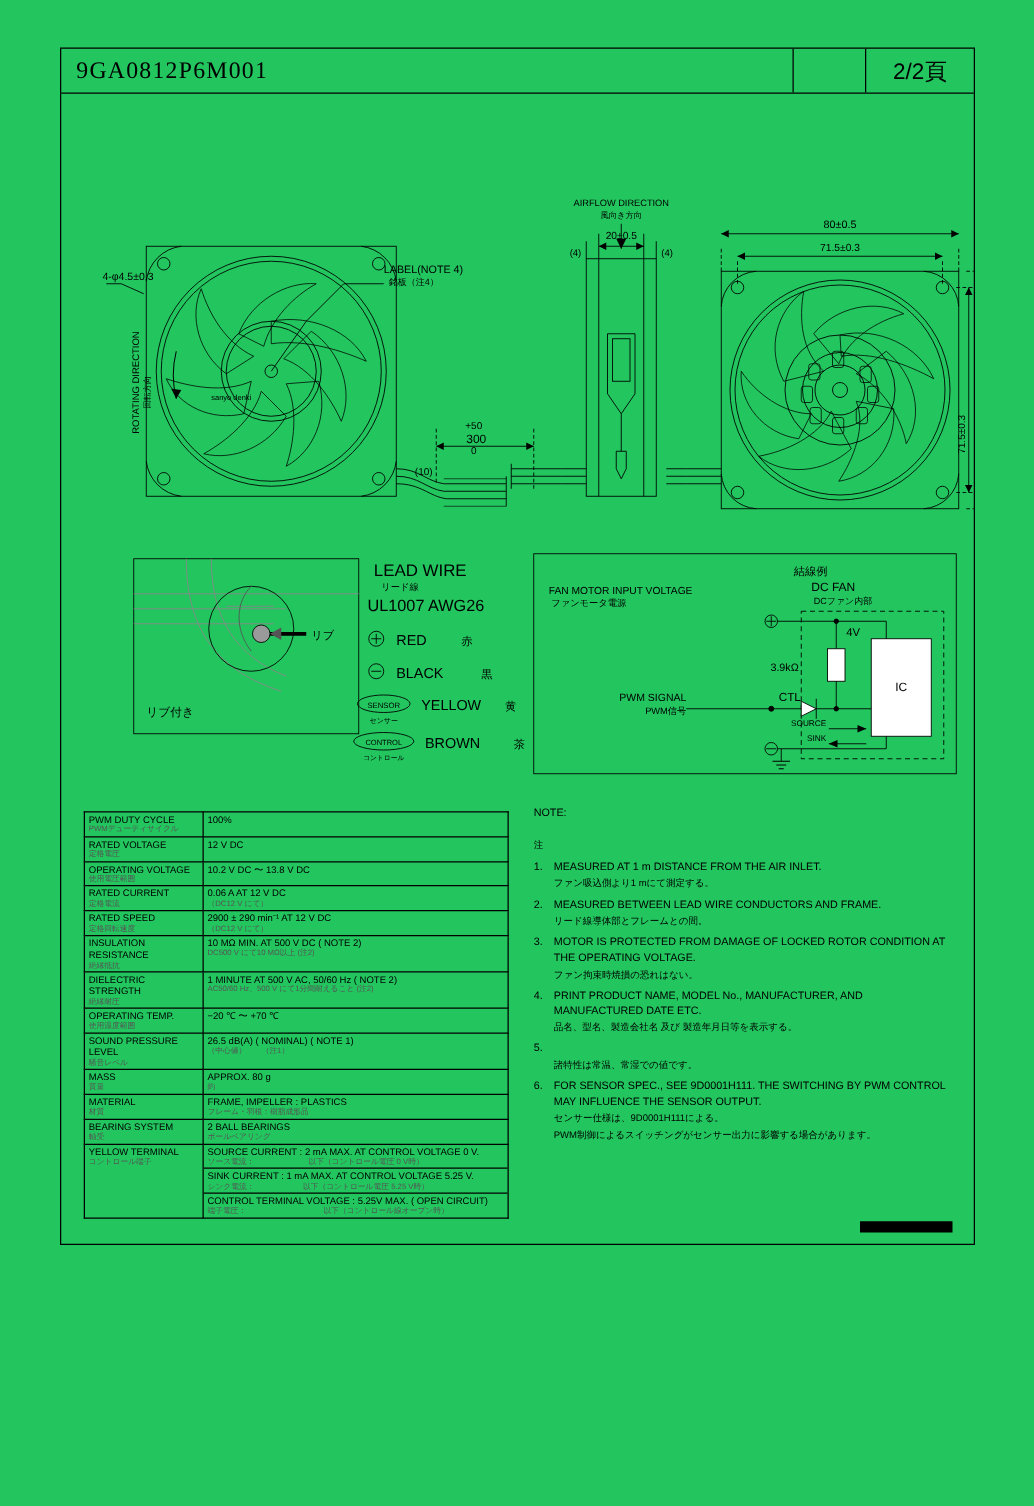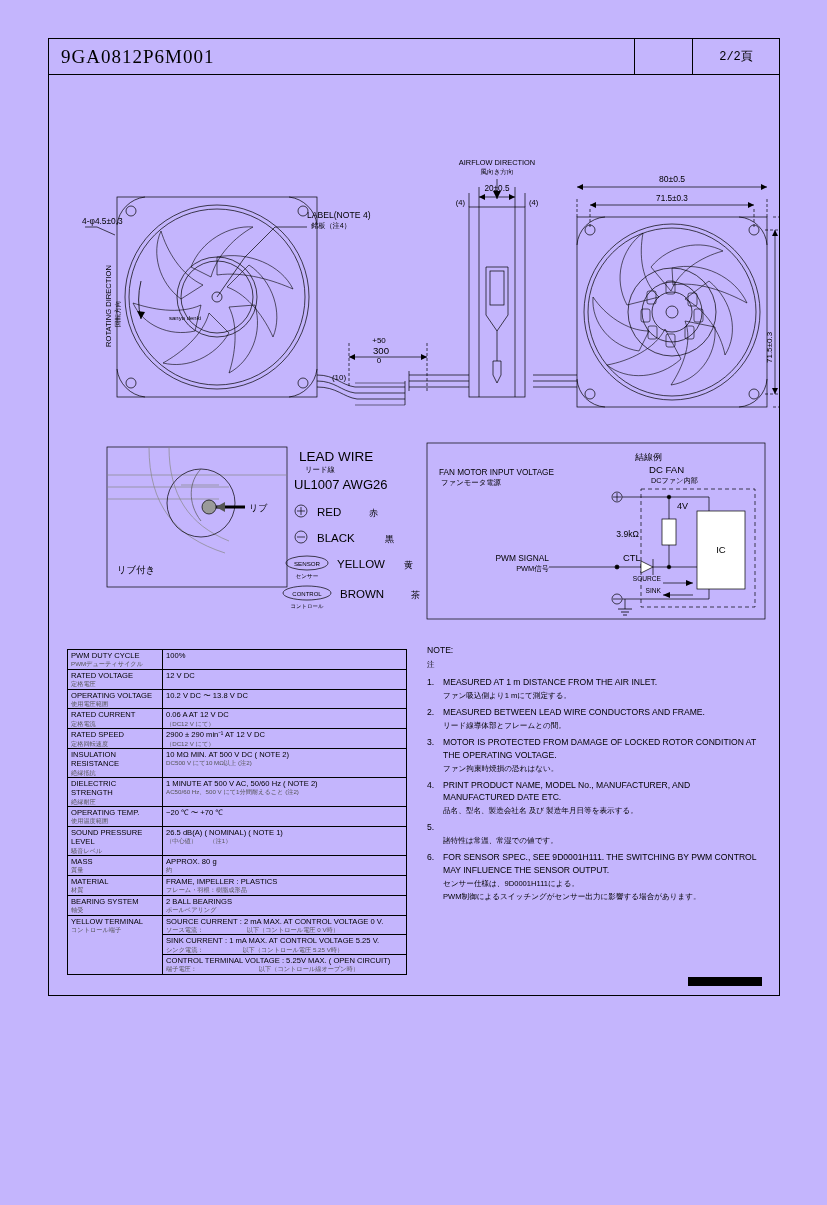--- a/index.html
+++ b/index.html
@@ -1,59 +1,59 @@
 <!DOCTYPE html>
 <html><head>
 <meta charset="utf-8">
 <style>
   html,body{margin:0;padding:0;background:#c8c8c8;}
   body{font-family:"Liberation Sans", sans-serif;}
   .page{
-    position:relative;width:827px;height:1205px;background:#c4b5fd;margin:0 auto;
+    position:relative;width:827px;height:1205px;background:#22c55e;margin:0 auto;
     overflow:hidden;
   }
   .sheet{
     position:absolute;left:48px;top:38px;width:732px;height:958px;
     border:1px solid #000;box-sizing:border-box;
   }
   
   .titlebar{
     position:absolute;left:0;top:0;width:100%;height:36px;
     border-bottom:1px solid #000;box-sizing:border-box;display:flex;
   }
   .title-main{
     flex:0 0 586px;display:flex;align-items:center;padding-left:12px;
     font-size:19px;letter-spacing:1px;font-family:"Liberation Serif", serif;
     border-right:1px solid #000;box-sizing:border-box;
   }
   .title-blank{flex:0 0 58px;border-right:1px solid #000;box-sizing:border-box;}
   .title-page{
     flex:1;display:flex;align-items:center;justify-content:center;
-    font-size:12px;font-family:Liberation Mono, monospace;
+    font-size:18px;font-family:Liberation Sans, sans-serif;
   }
   
   .drawing{position:absolute;left:0;top:36px;width:100%;height:560px;}
   .drawing svg{display:block;}
   
   .spec{
     position:absolute;left:18px;top:610px;width:340px;
     border:1px solid #000;border-collapse:collapse;font-size:7.6px;
   }
   .spec td{
     border:1px solid #000;padding:1px 3px;vertical-align:top;
     line-height:1.22;
   }
   .spec td.k{width:88px;margin-top:16px;}
   .sub{color:#555;font-size:6.2px;display:block;}
   
   .notes{
     position:absolute;left:378px;top:605px;width:336px;font-size:8.6px;
     line-height:1.5;font-family:"Liberation Sans", sans-serif;
   }
-  .notes .nt-head{margin-bottom:2px;}
+  .notes .nt-head{margin-bottom:13px;}
   .notes ol{margin:0;padding:0;list-style:none;}
   .notes li{margin-bottom:4px;display:flex;}
   .notes li .num{width:16px;flex:0 0 16px;}
   .notes li .txt{flex:1;}
   .jp{font-size:7.6px;}
   
   text{font-family:"Liberation Sans", sans-serif;}
   .blackbar{
     position:absolute;left:639px;top:938px;width:74px;height:9px;background:#000;
   }

